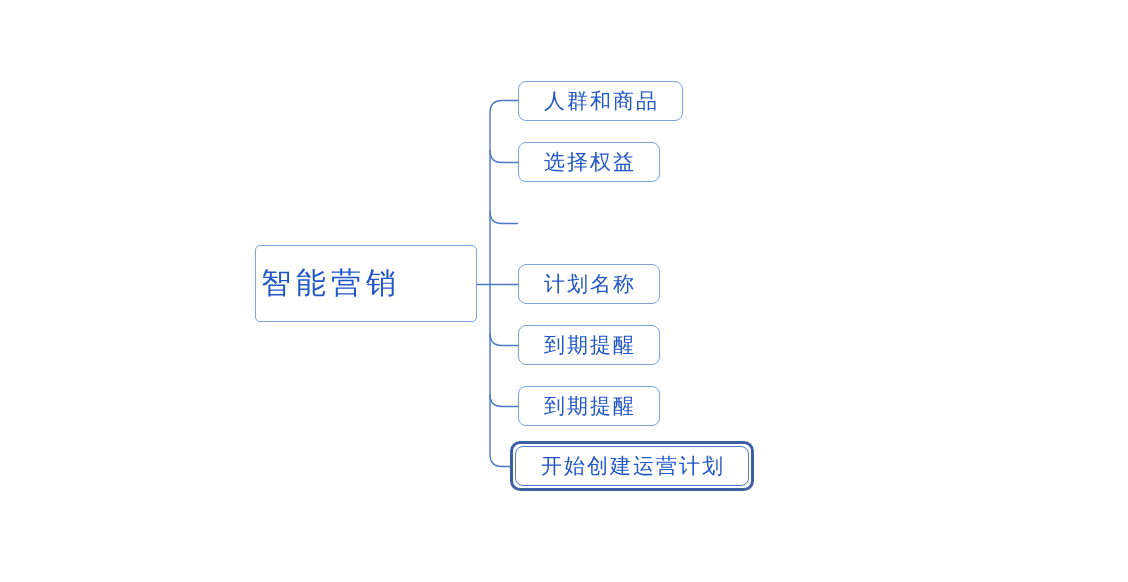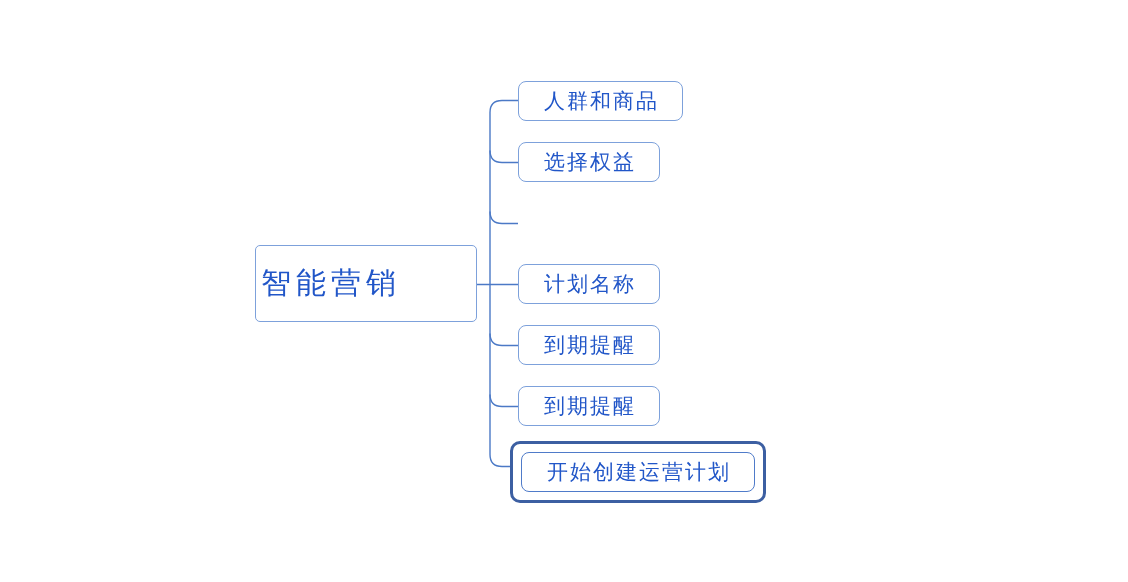--- a/index.html
+++ b/index.html
@@ -57,21 +57,21 @@
   .c3 { top: 264px; }
   .c4 { top: 325px; }
   .c5 { top: 386px; }
   .selection-outline {
     position: absolute;
     left: 510px;
     top: 441px;
     box-sizing: border-box;
     border: 3px solid #3c5fa2;
     border-radius: 10px;
-    padding: 8px;
+    padding: 2px;
     display: inline-flex;
     background: #ffffff;
   }
   .selection-outline .child-node {
     position: static;
     left: auto;
     top: auto;
     border-color: #4f7bc9;
   }
   .node-label {

